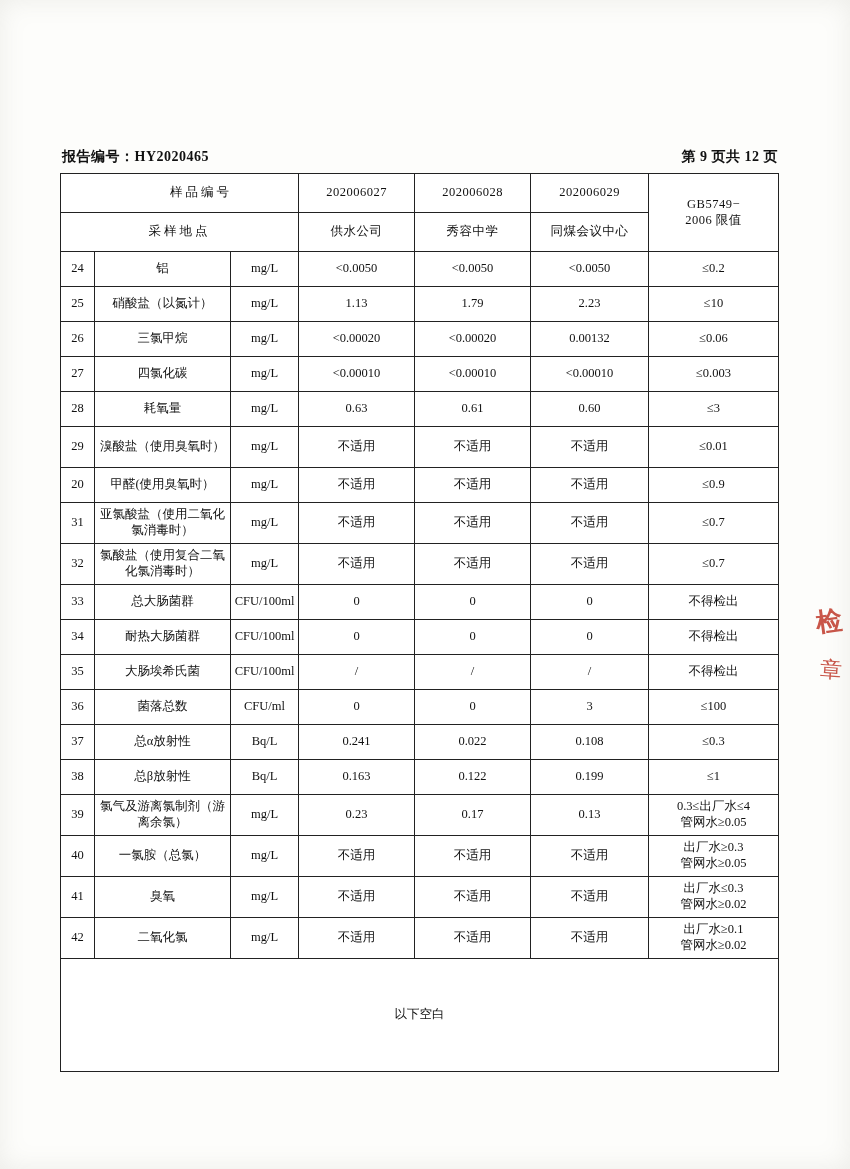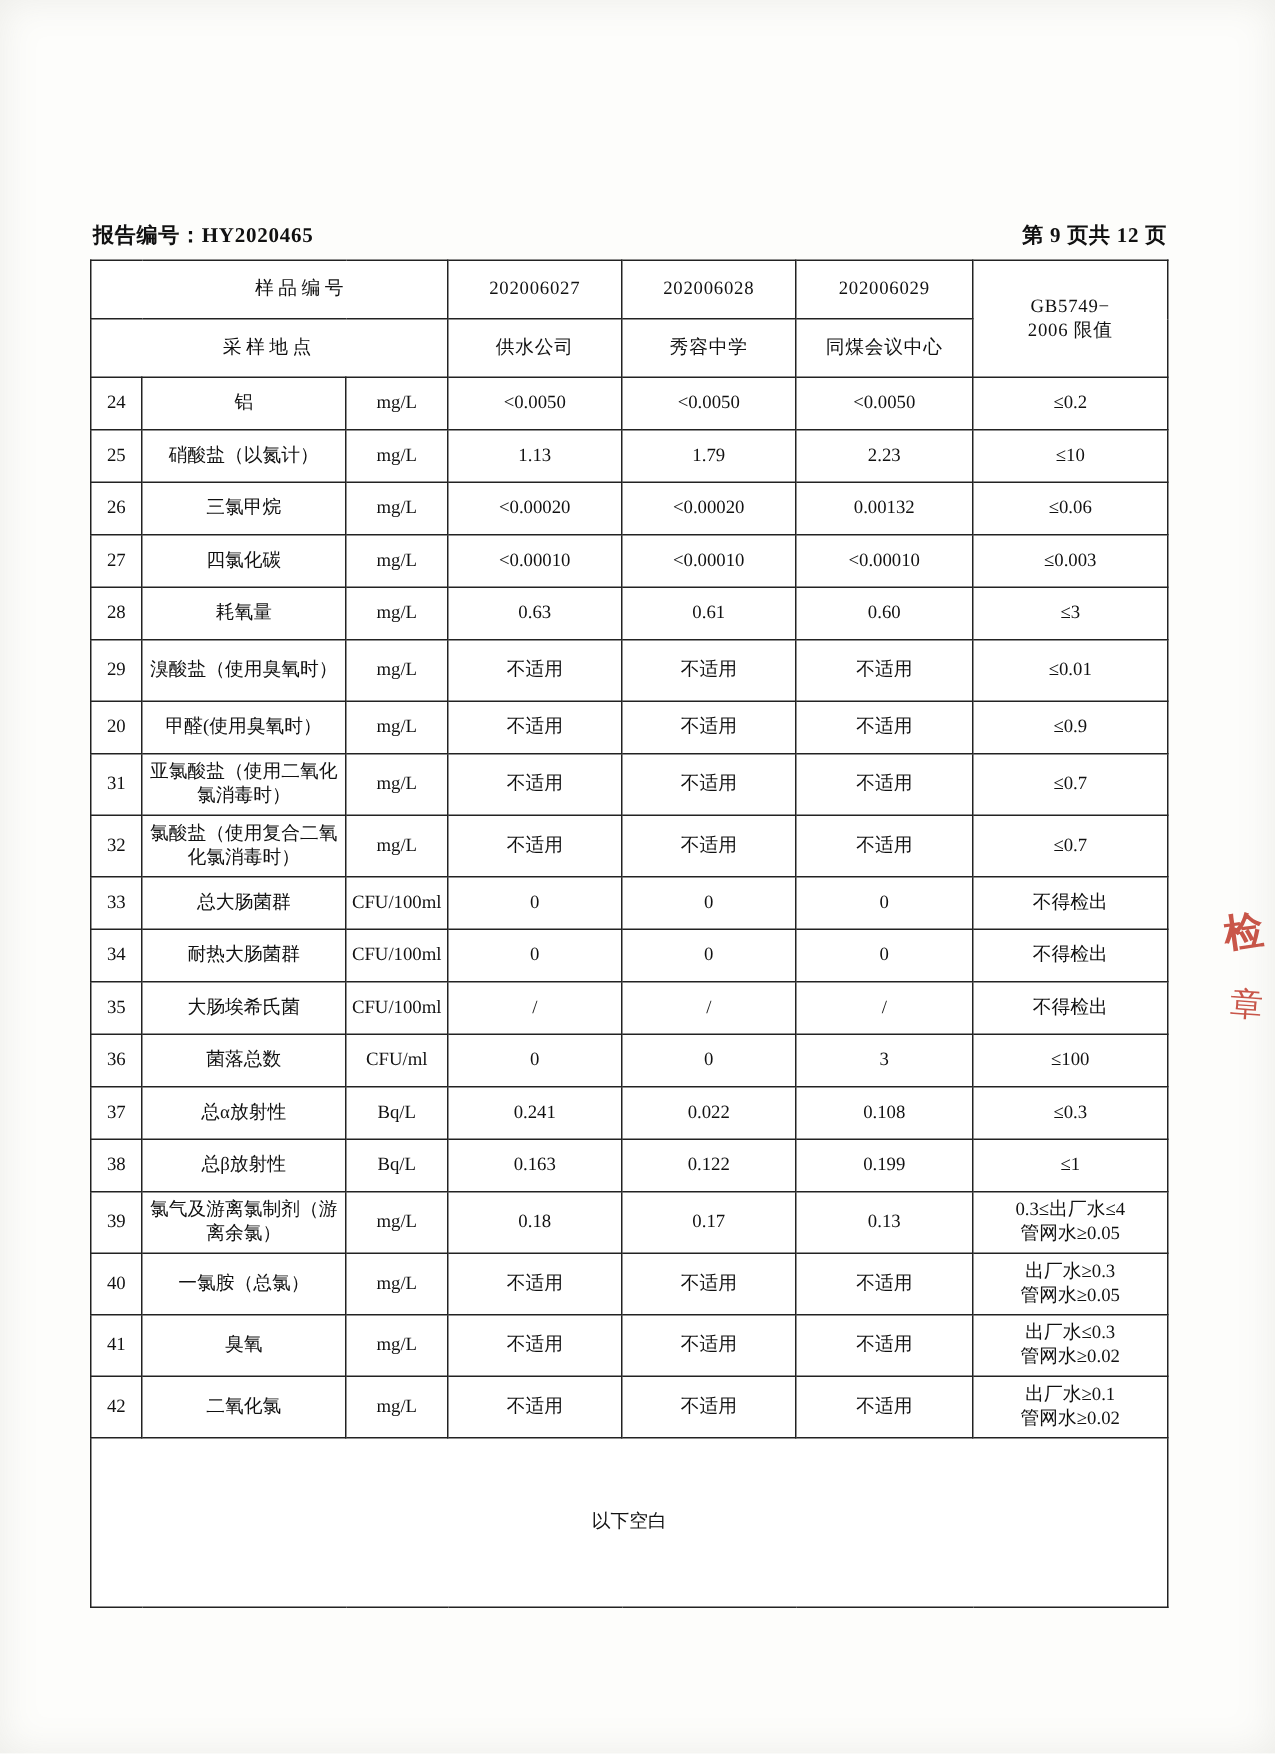--- a/index.html
+++ b/index.html
@@ -304,21 +304,21 @@
           <td class="unit">Bq/L</td>
           <td class="val">0.163</td>
           <td class="val">0.122</td>
           <td class="val">0.199</td>
           <td class="lim">≤1</td>
         </tr>
         <tr class="r-tall">
           <td class="num">39</td>
           <td class="item">氯气及游离氯制剂（游离余氯）</td>
           <td class="unit">mg/L</td>
-          <td class="val">0.18</td>
+          <td class="val">0.23</td>
           <td class="val">0.17</td>
           <td class="val">0.13</td>
           <td class="lim-small">
             <div>0.3≤出厂水≤4</div>
             <div>管网水≥0.05</div>
           </td>
         </tr>
         <tr class="r-tall">
           <td class="num">40</td>
           <td class="item">一氯胺（总氯）</td>

